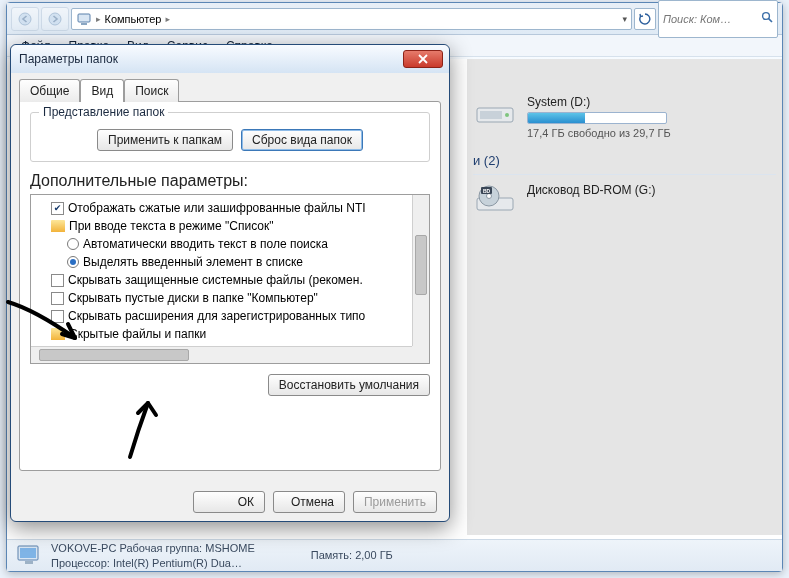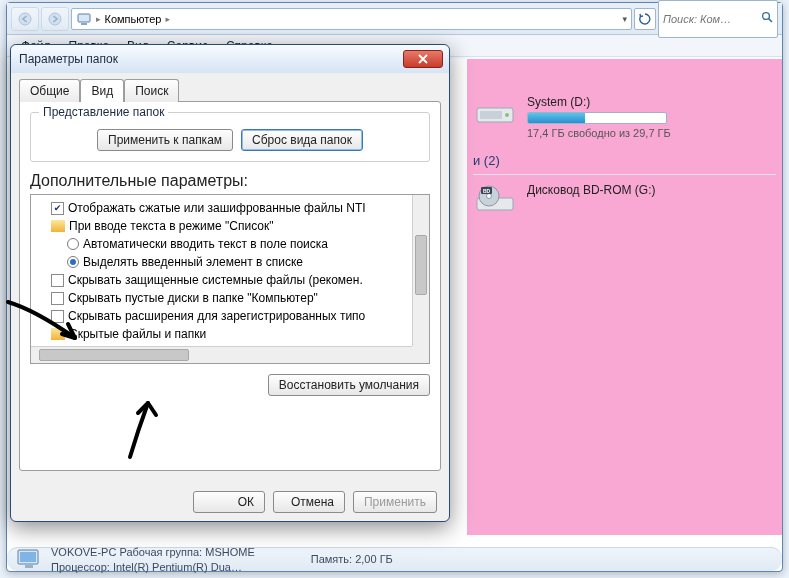--- a/index.html
+++ b/index.html
@@ -97,21 +97,21 @@
     top: 56px;
     bottom: 36px;
     left:0; right:0;
     display: flex;
     background: #fff;
   }
   .right-pane {
     margin-left: 460px;
     padding: 30px 6px 6px 6px;
     flex: 1;
-    background:#f9a8d4;
+    background:#e5e5e5;
   }
   .group-header {
     font-size: 13px;
     color: #1f3e6f;
     margin: 10px 0 6px 0;
   }
   .drive-item {
     display: flex;
     align-items: flex-start;
     gap: 10px;
@@ -135,30 +135,29 @@
   .storage-fill {
     height: 100%;
     background: linear-gradient(#5cc3e8,#2a8fd0);
     width: 41%;
   }
   .storage-info { font-size: 11px; color:#555; }
   
   .status-bar {
     position: absolute;
     bottom: 0; left:0; right:0;
-    height: 24px;
+    height: 32px;
     background: linear-gradient(#eef4fa,#e1eaf4);
     border-top: 1px solid #ccd9e6;
     display:flex;
     align-items:center;
     padding: 0 8px;
     gap: 8px;
     color:#3a4a5f;
     font-size: 11px;
-    border-radius: 11px;
   }
   .status-pc-icon svg { width: 28px; height: 24px; }
   .status-col { display:flex; flex-direction: column; line-height: 1.3; }
   
   
   .dialog {
     position: absolute;
     top: 44px;
     left: 10px;
     width: 440px;

